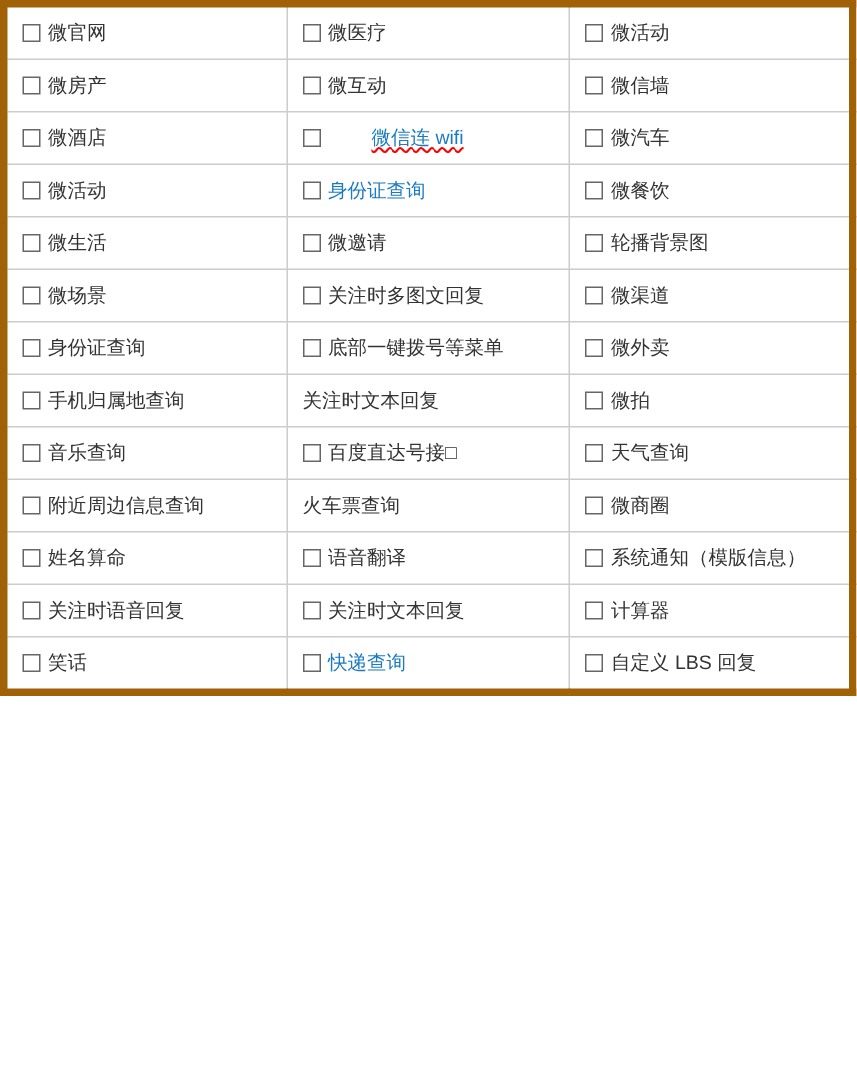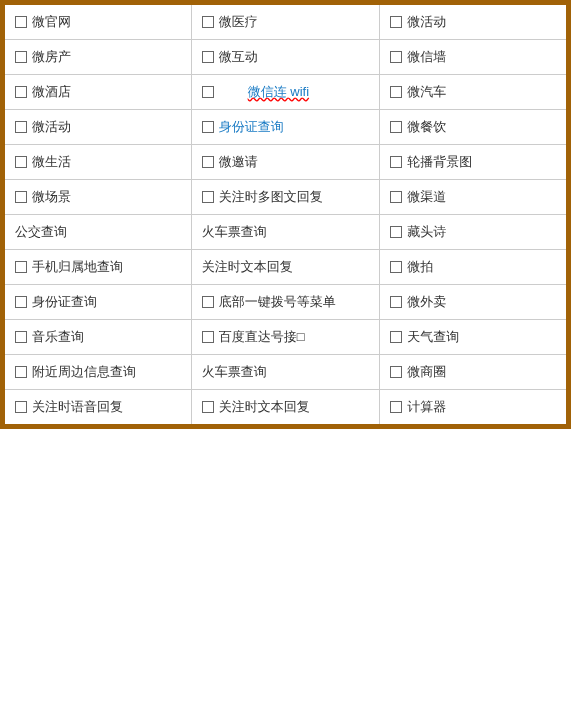--- a/index.html
+++ b/index.html
@@ -171,127 +171,149 @@
         <td>
           <div class="cell-content">
             <span class="checkbox"></span>
             <span class="item-text">微渠道</span>
           </div>
         </td>
       </tr>
       <tr>
         <td>
           <div class="cell-content">
-            <span class="item-text">公交查询</span>
+            <span class="checkbox"></span>
+            <span class="item-text">身份证查询</span>
+          </div>
+        </td>
+        <td>
+          <div class="cell-content">
+            <span class="checkbox"></span>
+            <span class="item-text">底部一键拨号等菜单</span>
+          </div>
+        </td>
+        <td>
+          <div class="cell-content">
+            <span class="checkbox"></span>
+            <span class="item-text">微外卖</span>
+          </div>
+        </td>
+      </tr>
+      <tr>
+        <td>
+          <div class="cell-content">
+            <span class="checkbox"></span>
+            <span class="item-text">手机归属地查询</span>
+          </div>
+        </td>
+        <td>
+          <div class="cell-content">
+            <span class="item-text">关注时文本回复</span>
+          </div>
+        </td>
+        <td>
+          <div class="cell-content">
+            <span class="checkbox"></span>
+            <span class="item-text">微拍</span>
+          </div>
+        </td>
+      </tr>
+      <tr>
+        <td>
+          <div class="cell-content">
+            <span class="checkbox"></span>
+            <span class="item-text">音乐查询</span>
+          </div>
+        </td>
+        <td>
+          <div class="cell-content">
+            <span class="checkbox"></span>
+            <span class="item-text">百度直达号接□</span>
+          </div>
+        </td>
+        <td>
+          <div class="cell-content">
+            <span class="checkbox"></span>
+            <span class="item-text">天气查询</span>
+          </div>
+        </td>
+      </tr>
+      <tr>
+        <td>
+          <div class="cell-content">
+            <span class="checkbox"></span>
+            <span class="item-text">附近周边信息查询</span>
           </div>
         </td>
         <td>
           <div class="cell-content">
             <span class="item-text">火车票查询</span>
           </div>
         </td>
         <td>
           <div class="cell-content">
             <span class="checkbox"></span>
-            <span class="item-text">藏头诗</span>
-          </div>
-        </td>
-      </tr>
-      <tr>
-        <td>
-          <div class="cell-content">
-            <span class="checkbox"></span>
-            <span class="item-text">手机归属地查询</span>
-          </div>
-        </td>
-        <td>
-          <div class="cell-content">
+            <span class="item-text">微商圈</span>
+          </div>
+        </td>
+      </tr>
+      <tr>
+        <td>
+          <div class="cell-content">
+            <span class="checkbox"></span>
+            <span class="item-text">姓名算命</span>
+          </div>
+        </td>
+        <td>
+          <div class="cell-content">
+            <span class="checkbox"></span>
+            <span class="item-text">语音翻译</span>
+          </div>
+        </td>
+        <td>
+          <div class="cell-content">
+            <span class="checkbox"></span>
+            <span class="item-text">系统通知（模版信息）</span>
+          </div>
+        </td>
+      </tr>
+      <tr>
+        <td>
+          <div class="cell-content">
+            <span class="checkbox"></span>
+            <span class="item-text">关注时语音回复</span>
+          </div>
+        </td>
+        <td>
+          <div class="cell-content">
+            <span class="checkbox"></span>
             <span class="item-text">关注时文本回复</span>
           </div>
         </td>
         <td>
           <div class="cell-content">
             <span class="checkbox"></span>
-            <span class="item-text">微拍</span>
-          </div>
-        </td>
-      </tr>
-      <tr>
-        <td>
-          <div class="cell-content">
-            <span class="checkbox"></span>
-            <span class="item-text">身份证查询</span>
-          </div>
-        </td>
-        <td>
-          <div class="cell-content">
-            <span class="checkbox"></span>
-            <span class="item-text">底部一键拨号等菜单</span>
-          </div>
-        </td>
-        <td>
-          <div class="cell-content">
-            <span class="checkbox"></span>
-            <span class="item-text">微外卖</span>
-          </div>
-        </td>
-      </tr>
-      <tr>
-        <td>
-          <div class="cell-content">
-            <span class="checkbox"></span>
-            <span class="item-text">音乐查询</span>
-          </div>
-        </td>
-        <td>
-          <div class="cell-content">
-            <span class="checkbox"></span>
-            <span class="item-text">百度直达号接□</span>
-          </div>
-        </td>
-        <td>
-          <div class="cell-content">
-            <span class="checkbox"></span>
-            <span class="item-text">天气查询</span>
-          </div>
-        </td>
-      </tr>
-      <tr>
-        <td>
-          <div class="cell-content">
-            <span class="checkbox"></span>
-            <span class="item-text">附近周边信息查询</span>
-          </div>
-        </td>
-        <td>
-          <div class="cell-content">
-            <span class="item-text">火车票查询</span>
-          </div>
-        </td>
-        <td>
-          <div class="cell-content">
-            <span class="checkbox"></span>
-            <span class="item-text">微商圈</span>
-          </div>
-        </td>
-      </tr>
-      <tr>
-        <td>
-          <div class="cell-content">
-            <span class="checkbox"></span>
-            <span class="item-text">关注时语音回复</span>
-          </div>
-        </td>
-        <td>
-          <div class="cell-content">
-            <span class="checkbox"></span>
-            <span class="item-text">关注时文本回复</span>
-          </div>
-        </td>
-        <td>
-          <div class="cell-content">
-            <span class="checkbox"></span>
             <span class="item-text">计算器</span>
+          </div>
+        </td>
+      </tr>
+      <tr>
+        <td>
+          <div class="cell-content">
+            <span class="checkbox"></span>
+            <span class="item-text">笑话</span>
+          </div>
+        </td>
+        <td>
+          <div class="cell-content">
+            <span class="checkbox"></span>
+            <span class="item-text blue">快递查询</span>
+          </div>
+        </td>
+        <td>
+          <div class="cell-content">
+            <span class="checkbox"></span>
+            <span class="item-text">自定义 LBS 回复</span>
           </div>
         </td>
       </tr>
     </tbody>
 </table>
 
 </body></html>

